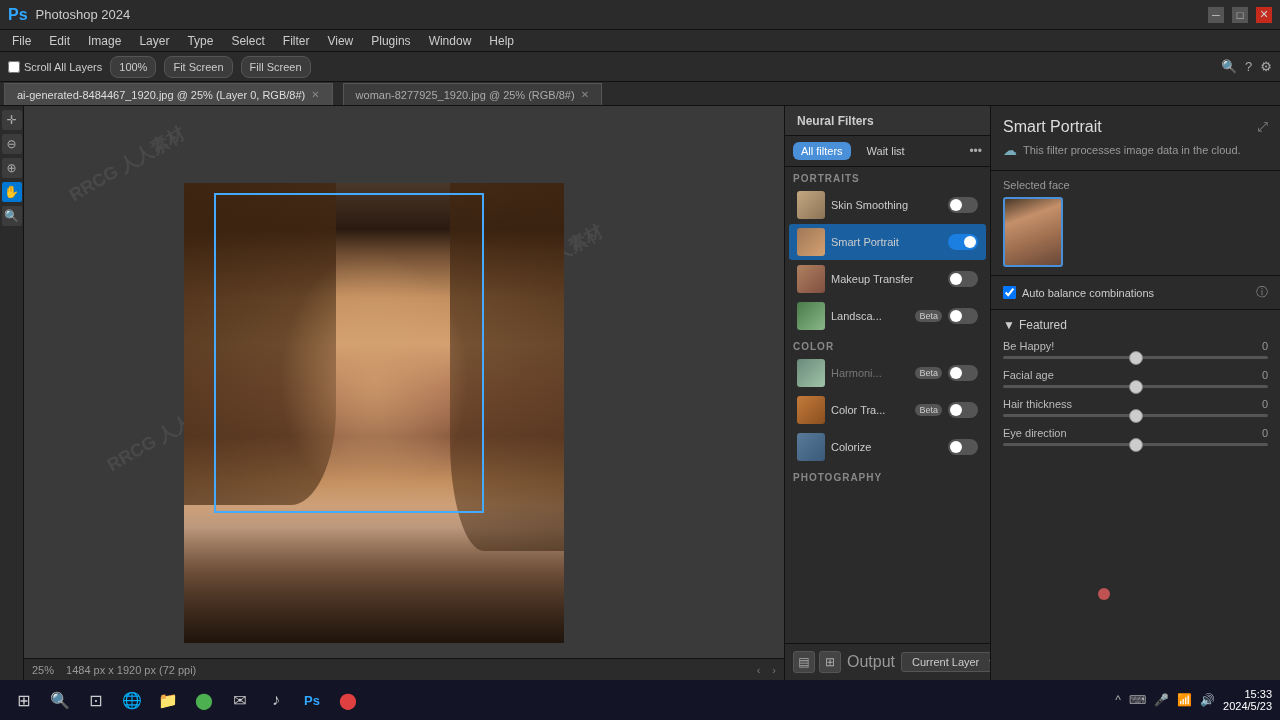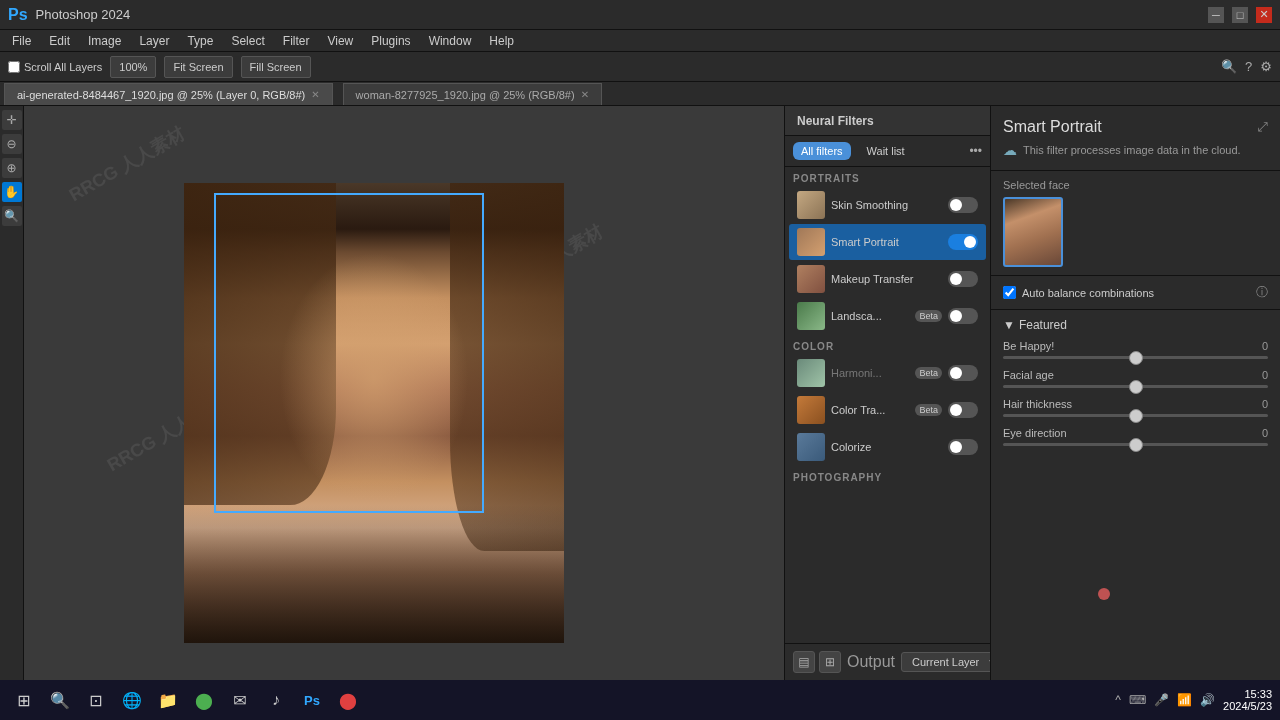--- a/index.html
+++ b/index.html
@@ -57,21 +57,21 @@
       border-bottom: 1px solid #111;
     }
     .toolbar-btn {
       height: 22px;
       padding: 0 8px;
       background: #3c3c3c;
       border: 1px solid #555;
       color: #ccc;
       font-size: 11px;
       cursor: pointer;
-      border-radius: 2px;
+      border-radius: 8px;
       display: flex; align-items: center;
     }
     .toolbar-checkbox { display: flex; align-items: flex-start; gap: 4px; font-size: 11px; color: #ccc; }
     .toolbar-checkbox input { width: 12px; height: 12px; }
 
     
     .tab-bar {
       height: 24px;
       background: #2b2b2b;
       display: flex;
@@ -499,20 +499,27 @@
             <div style="position:absolute;top:15%;left:25%;width:50%;height:55%;background:radial-gradient(ellipse,rgba(210,160,110,0.7),transparent 70%);"></div>
 
             <div style="position:absolute;bottom:0;left:0;right:0;height:30%;background:linear-gradient(0deg,rgba(20,12,5,0.9),transparent);"></div>
 
             <div class="selection-rect"></div>
           </div>
         </div>
       </div>
     </div>
 
+    <div style="position:absolute;bottom:0;left:0;right:0;height:22px;background:#2b2b2b;display:flex;align-items:center;padding:0 8px;gap:12px;font-size:11px;color:#999;border-top:1px solid #111;">
+      <span>25%</span>
+      <span>1484 px x 1920 px (72 ppi)</span>
+      <div style="flex:1;"></div>
+      <span style="color:#777;cursor:pointer;">‹</span>
+      <span style="color:#777;cursor:pointer;">›</span>
+    </div>
   </div>
 
   <div class="neural-filters-panel">
     <div class="panel-header">
       <span>Neural Filters</span>
     </div>
 
     <div class="filter-tabs">
       <div class="filter-tab active">All filters</div>
       <div class="filter-tab">Wait list</div>

